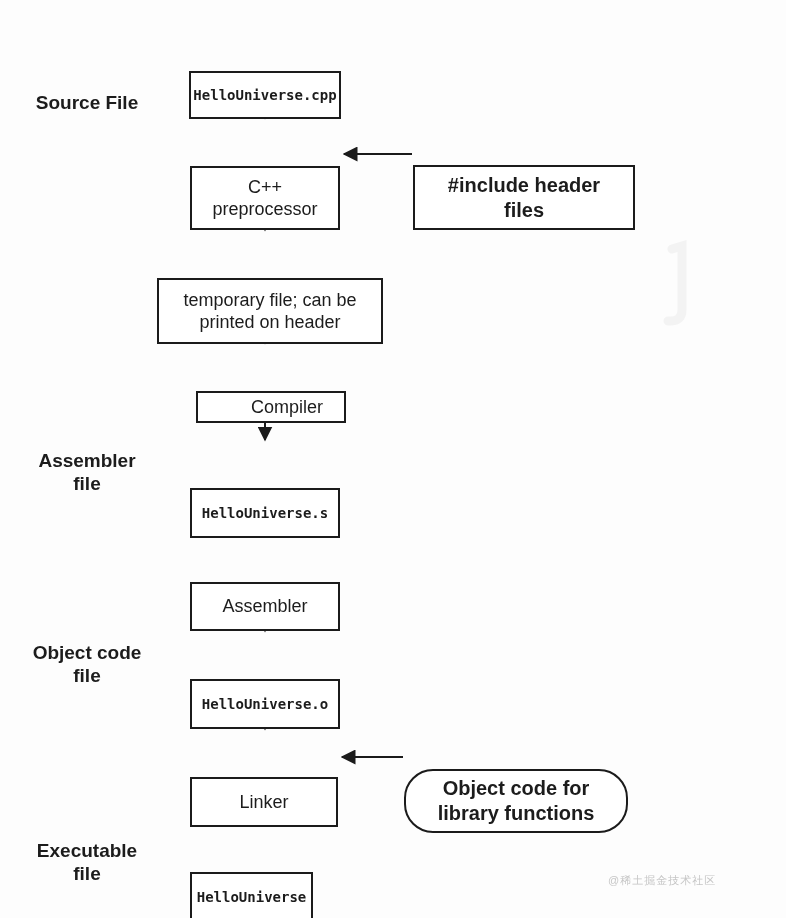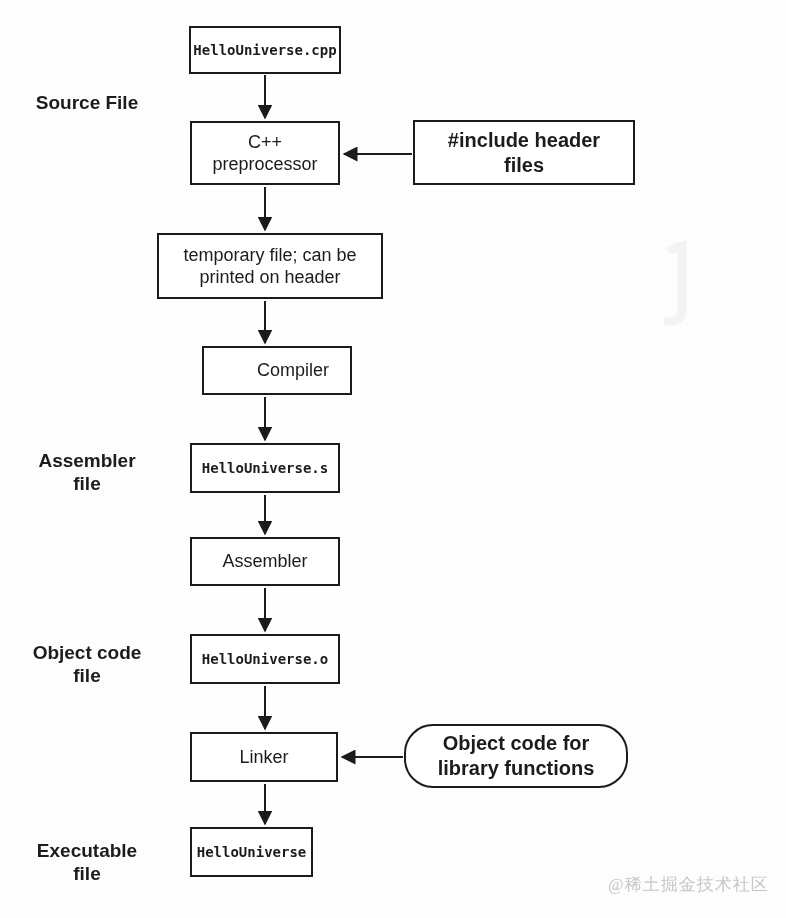--- a/index.html
+++ b/index.html
@@ -33,20 +33,21 @@
   .ghost { stroke: #f3f3f3; stroke-width: 9; fill: none; stroke-linecap: round; }
   .box {
     position: absolute;
     background: var(--box-fill);
     border: 2px solid var(--line);
     display: flex;
     flex-direction: column;
     justify-content: center;
     align-items: center;
     text-align: center;
+    margin-top: 45px;
   }
   .box span { display: block; }
   .mono {
     font-family: "DejaVu Sans Mono", "Liberation Mono", monospace;
     font-weight: bold;
     font-size: 14px;
     letter-spacing: 0px;
   }
   .plain {
     font-size: 18px;
@@ -64,25 +65,24 @@
     font-weight: bold;
     font-size: 19px;
     line-height: 1.2;
   }
   .side-label span { display: block; }
   .watermark {
     position: absolute;
     left: 608px;
     top: 873px;
     width: 170px;
-    font-size: 17px;
+    font-size: 11px;
     color: var(--watermark);
     text-align: left;
     letter-spacing: 1px;
-    font-family: Liberation Serif, serif;
   }
 </style>
 </head>
 <body>
 
 <div class="canvas">
 
   <svg class="arrows" viewBox="0 0 786 918" xmlns="http://www.w3.org/2000/svg">
     <defs>
       <marker id="ah" viewBox="0 0 10 10" refX="9" refY="5" markerWidth="7.5" markerHeight="7.5" orient="auto">
@@ -130,21 +130,21 @@
   <div class="box callout" style="left:413px; top:120px; width:222px; height:65px;">
     <span>#include header</span>
     <span>files</span>
   </div>
 
   <div class="box plain" style="left:157px; top:233px; width:226px; height:66px;">
     <span>temporary file; can be</span>
     <span>printed on header</span>
   </div>
 
-  <div class="box plain" style="left:202px; top:346px; width:150px; height:49px;padding-left:32px;">
+  <div class="box plain" style="left:196px; top:346px; width:150px; height:32px;padding-left:32px;">
     <span>Compiler</span>
   </div>
 
   <div class="box mono" style="left:190px; top:443px; width:150px; height:50px;">
     <span>HelloUniverse.s</span>
   </div>
 
   <div class="box plain" style="left:190px; top:537px; width:150px; height:49px;">
     <span>Assembler</span>
   </div>

